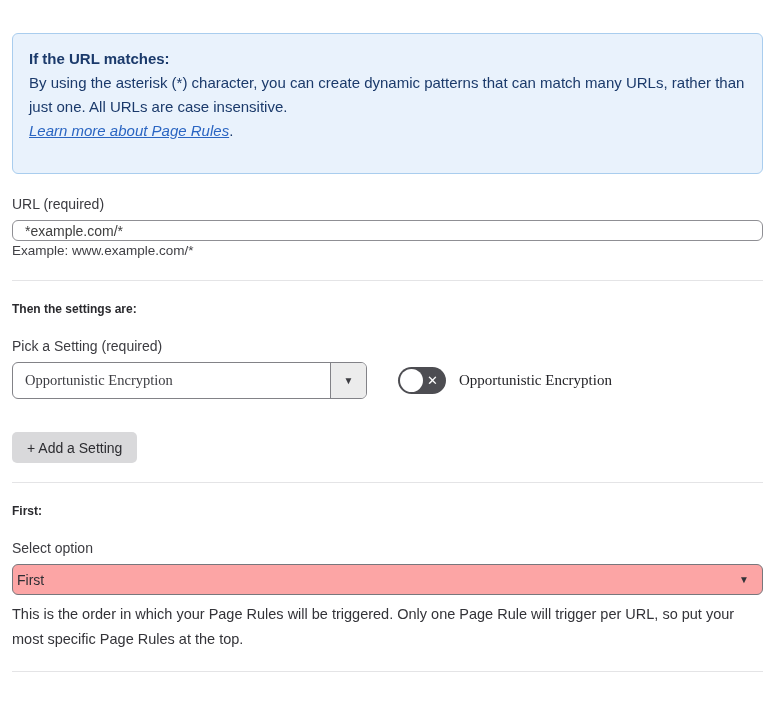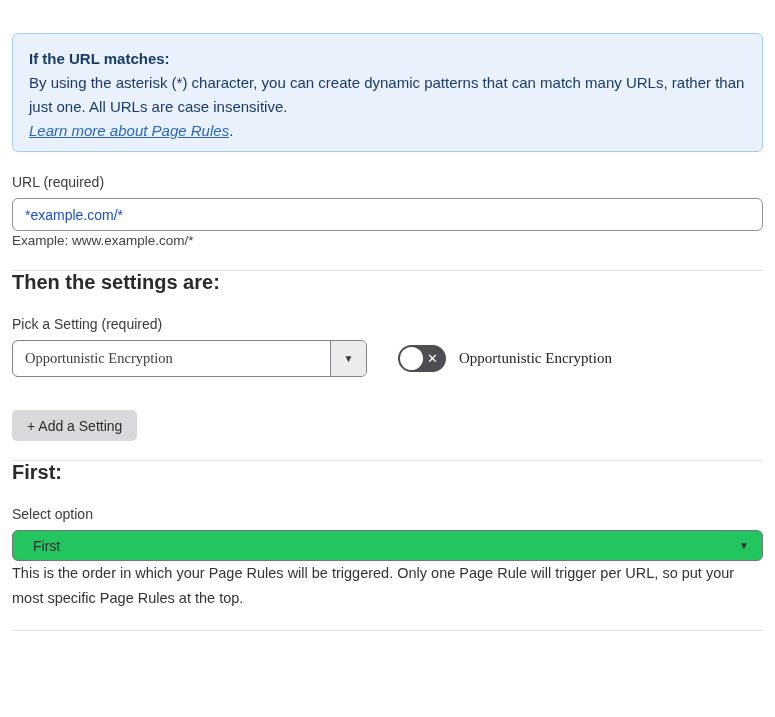--- a/index.html
+++ b/index.html
@@ -17,21 +17,21 @@
     color: #2a2a2e;
     margin-top: 2px;
     letter-spacing: 0.1px;
   }
 
   .info-box {
     margin-top: 21px;
     background: #e9f2fc;
     border: 1px solid #a9cdee;
     border-radius: 6px;
-    padding: 13px 16px 8px 16px;
+    padding: 13px 16px 30px 16px;
     color: #1b3a6b;
     font-size: 15px;
     line-height: 24px;
   }
   .info-box .info-heading { font-weight: 700; }
   .info-box a.info-link {
     color: #2a65c2;
     text-decoration: underline;
     cursor: pointer;
     font-style: italic;
@@ -40,48 +40,49 @@
   .field-label {
     display: block;
     font-size: 14px;
     color: #3b3b40;
     margin-top: 22px;
     margin-bottom: 8px;
   }
 
   .text-input {
     width: 751px;
-    height: 33px;
+    height: 21px;
     border: 1px solid #8f8f94;
     border-radius: 6px;
     padding: 0 12px;
     font-size: 14px;
-    color: #1d4ed8;
+    color: #404040;
     font-family: inherit;
     background: #ffffff;
     outline: none;
   }
 
   .helper-text {
     font-size: 13.5px;
     color: #414146;
     margin-top: 0;
     line-height: 20px;
   }
 
   .divider {
     border: none;
     border-top: 1px solid #e4e4e6;
     margin: 19px 0 0 0;
   }
 
   .section-heading {
-    font-size: 20px;
+    font-size: 12px;
     font-weight: 700;
     color: #2a2a2e;
+    margin-top: 21px;
   }
 
   .setting-row {
     display: flex;
     align-items: center;
     margin-top: 0;
     font-family: Liberation Serif, serif;
   }
 
   .picker {
@@ -168,43 +169,44 @@
   .btn-gray { background: #d9d9db; color: #2c2c30; }
 
   .add-setting-btn { margin-top: 33px; text-align: right; }
 
   .select {
     position: relative;
     width: 751px;
     height: 31px;
     border: 1px solid #77777c;
     border-radius: 6px;
-    background: #22c55e;
-    display: flex;
-    align-items: center;
-    padding: 0 20px;
+    background: #fca5a5;
+    display: flex;
+    align-items: center;
+    padding: 0 4px;
     font-size: 14px;
     color: #2e2e33;
     cursor: pointer;
   }
   .select-caret {
     position: absolute;
     right: 13px;
     top: 0;
     height: 100%;
     display: flex;
     align-items: center;
     color: #333338;
     font-size: 10px;
   }
 
   .order-helper {
     font-size: 14.5px;
     color: #333338;
     line-height: 25px;
+    margin-top: 7px;
     max-width: 751px;
   }
 </style>
 </head>
 <body>
 
 <div class="page">
 
 
   <div class="info-box">

